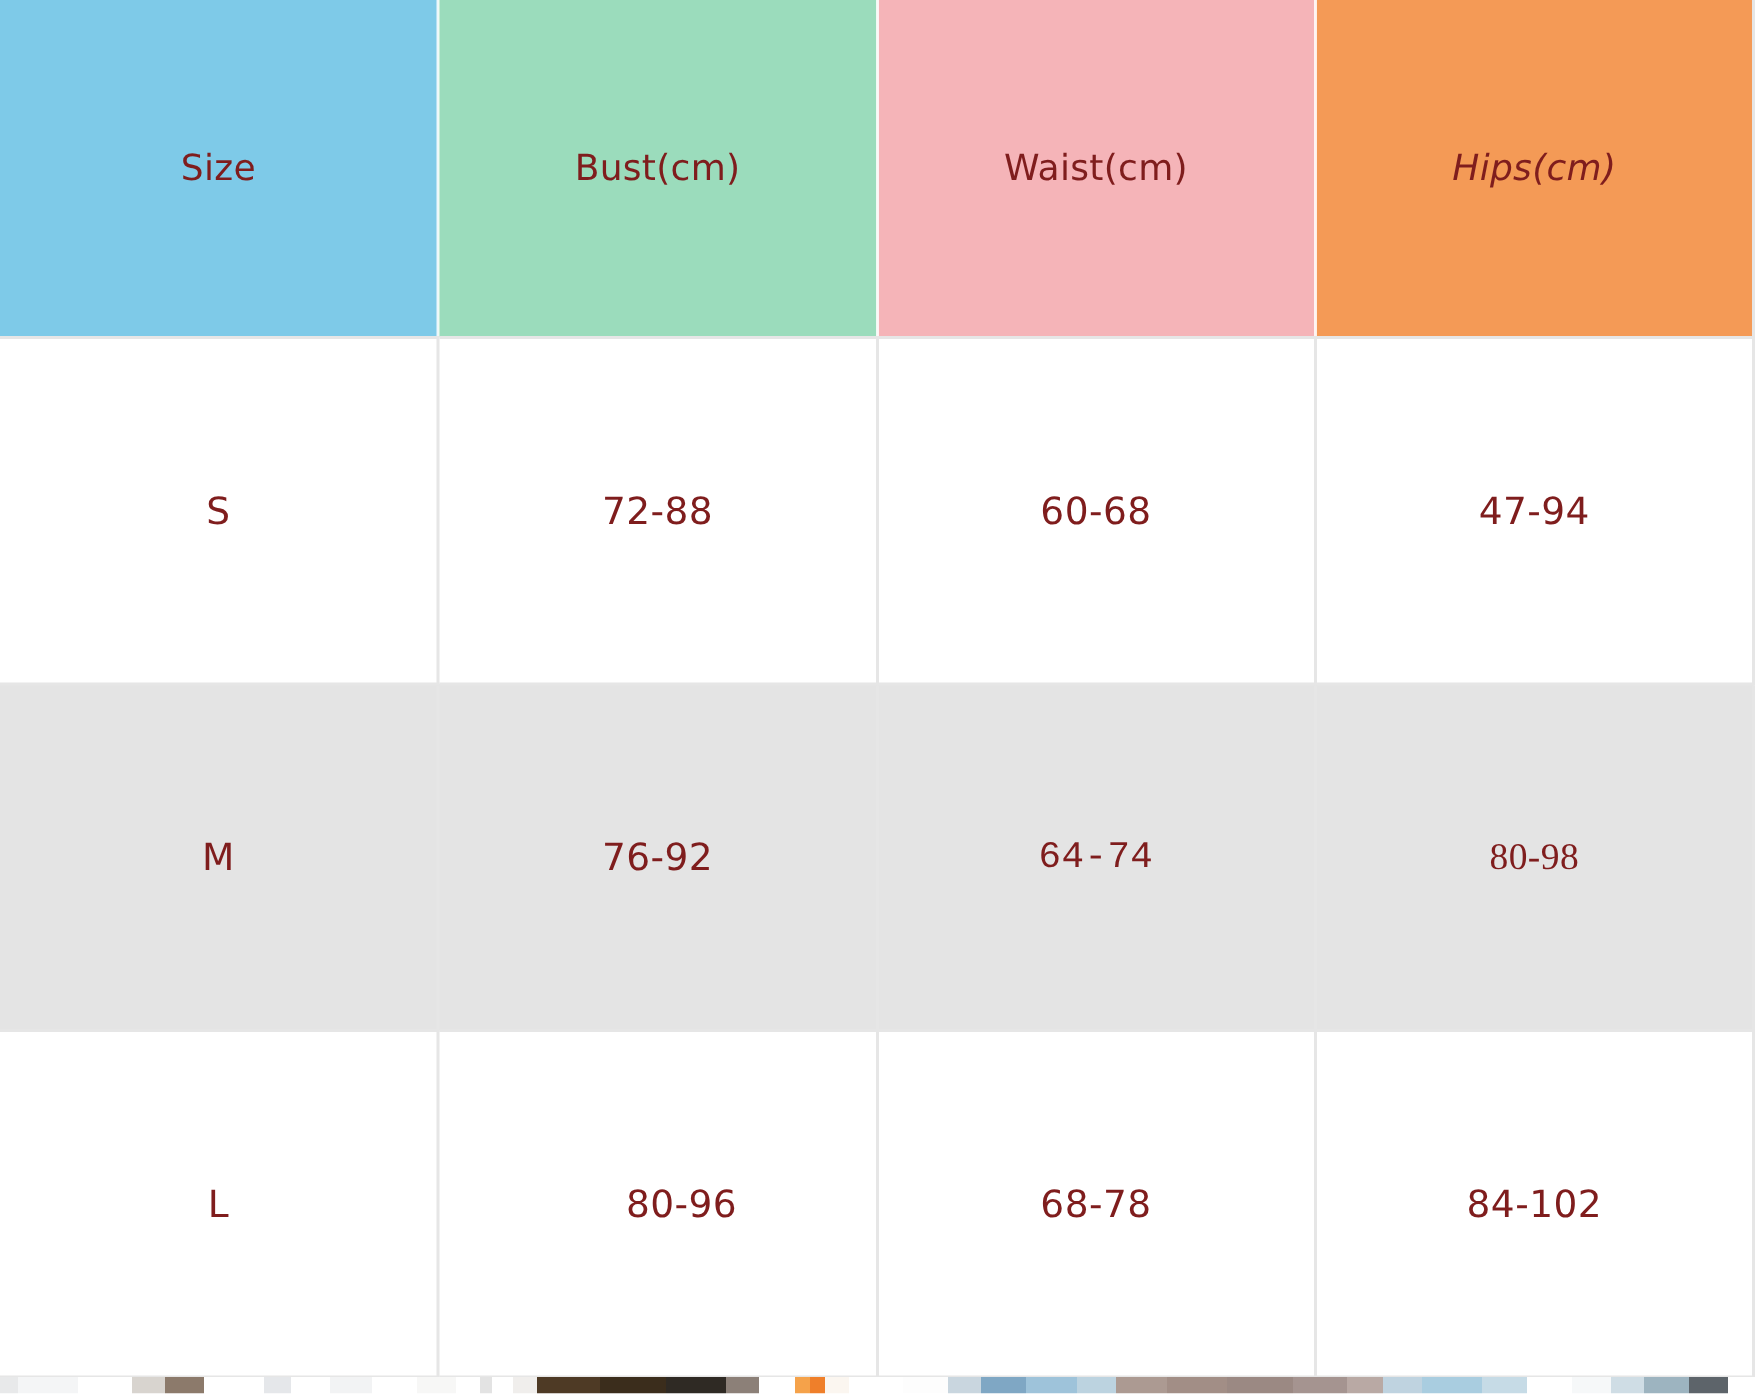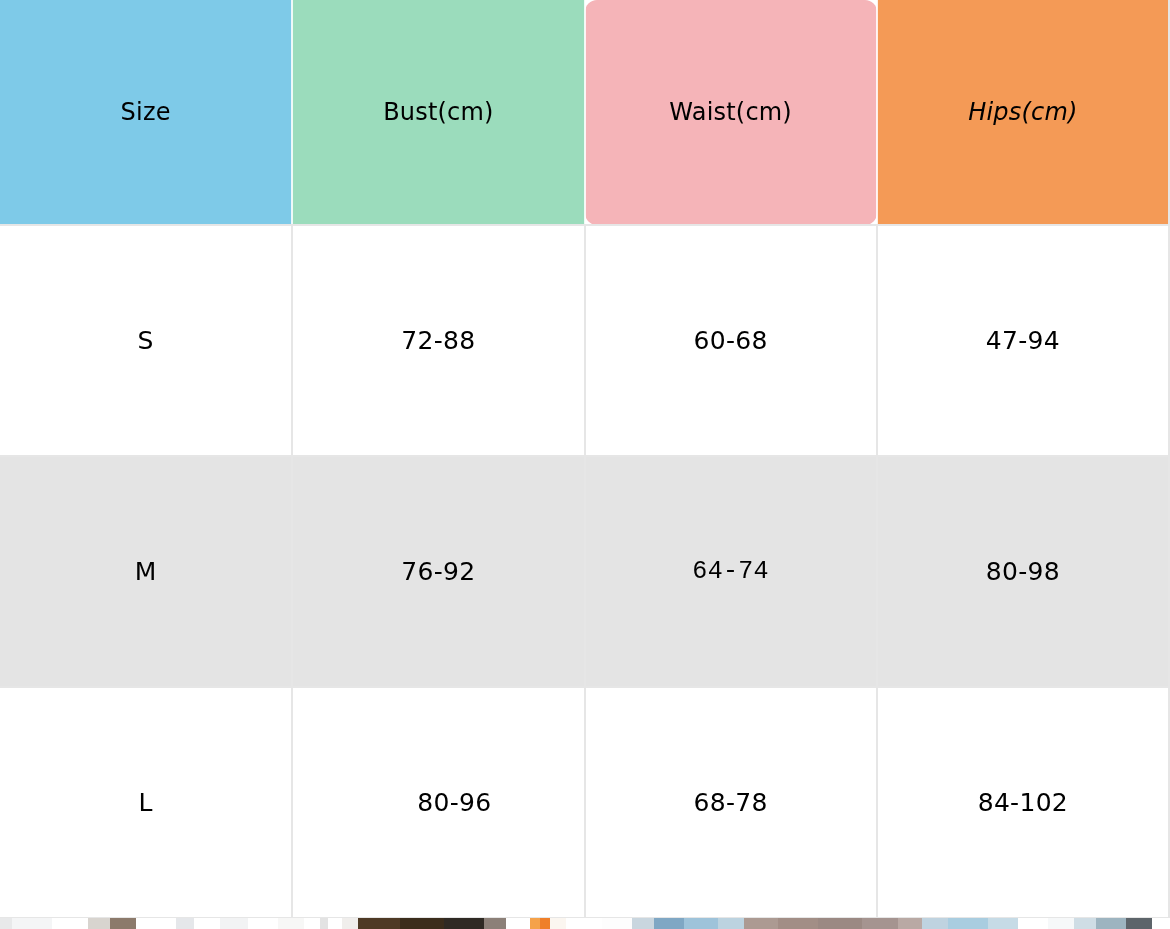--- a/index.html
+++ b/index.html
@@ -36,21 +36,21 @@
   }
 
   .size-table col { width: 25%; }
 
   .size-table th,
   .size-table td {
     padding: 0;
     margin: 0;
     text-align: center;
     vertical-align: middle;
-    color: #000000;
+    color: #7f1d1d;
     font-weight: normal;
     border-right: 2px solid #e6e6e6;
     border-bottom: 2px solid #e6e6e6;
   }
   .size-table th:last-child,
   .size-table td:last-child {
     border-right: 2px solid #e6e6e6;
   }
 
   
@@ -99,36 +99,36 @@
     <colgroup>
       <col>
         <col>
         <col>
         <col>
     </colgroup>
     <thead>
       <tr>
         <th style="background: rgb(126, 202, 232);"><span>Size</span></th>
         <th style="background: rgb(155, 220, 188);"><span>Bust(cm)</span></th>
-        <th style="background: rgb(245, 180, 184); border-radius: 12px;"><span>Waist(cm)</span></th>
+        <th style="background: rgb(245, 180, 184);"><span>Waist(cm)</span></th>
         <th style="background: rgb(244, 154, 86); font-style: italic;"><span>Hips(cm)</span></th>
       </tr>
     </thead>
     <tbody>
       <tr class="row-odd">
         <td style="background: rgb(255, 255, 255);"><span>S</span></td>
         <td style="background: rgb(255, 255, 255);"><span>72-88</span></td>
         <td style="background: rgb(255, 255, 255);"><span>60-68</span></td>
         <td style="background: rgb(255, 255, 255);"><span>47-94</span></td>
       </tr>
       <tr class="row-even">
         <td style="background: rgb(228, 228, 228);"><span>M</span></td>
         <td style="background: rgb(228, 228, 228);"><span>76-92</span></td>
         <td style="background: rgb(228, 228, 228); font-family: Liberation Mono, monospace;"><span>64-74</span></td>
-        <td style="background: rgb(228, 228, 228);"><span>80-98</span></td>
+        <td style="background: rgb(228, 228, 228); font-family: Liberation Serif, serif;"><span>80-98</span></td>
       </tr>
       <tr class="row-odd">
         <td style="background: rgb(255, 255, 255);"><span>L</span></td>
         <td style="background: rgb(255, 255, 255); padding-left: 32px;"><span>80-96</span></td>
         <td style="background: rgb(255, 255, 255);"><span>68-78</span></td>
         <td style="background: rgb(255, 255, 255);"><span>84-102</span></td>
       </tr>
     </tbody>
   </table>
 

